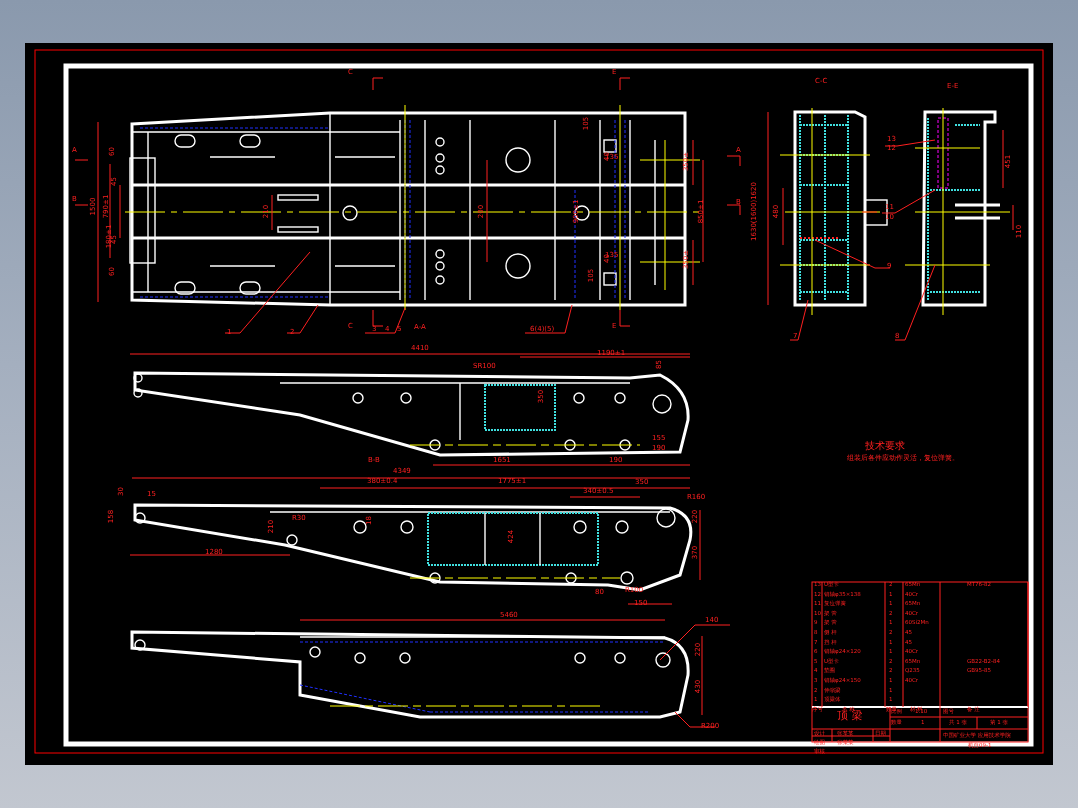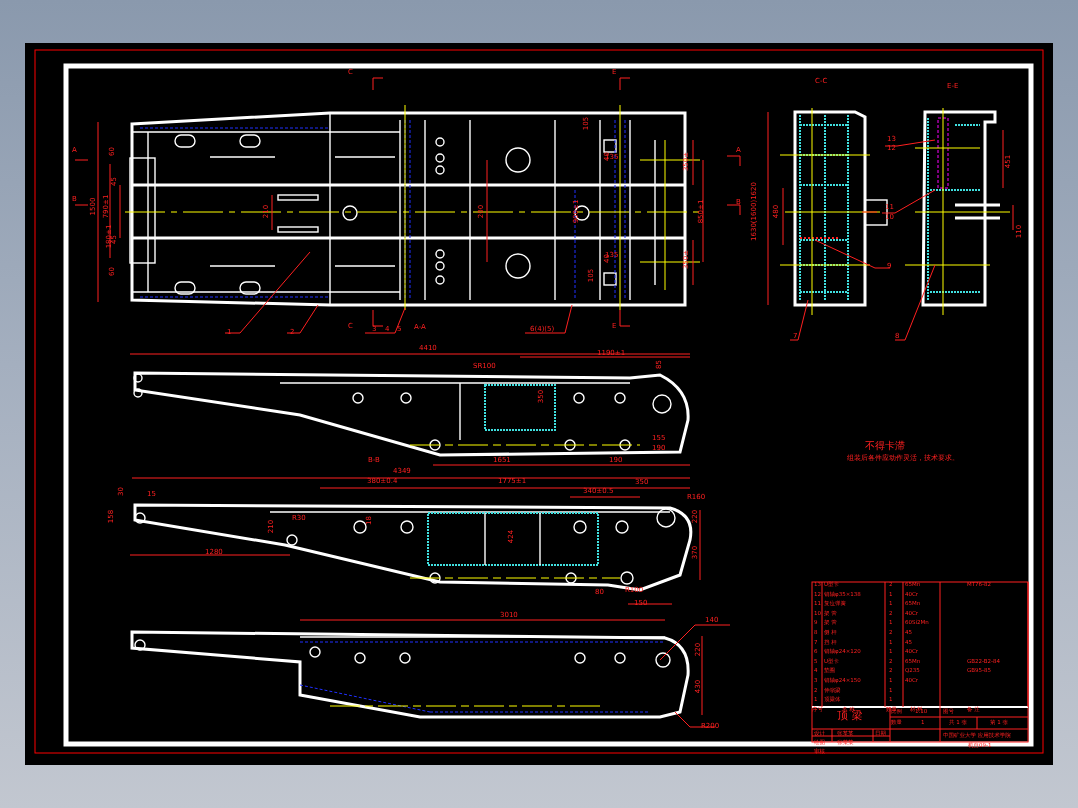--- a/index.html
+++ b/index.html
@@ -275,21 +275,21 @@
   <span style="position:absolute;left:860px;top:171px">10</span>
   <span style="position:absolute;left:860px;top:161px">11</span>
 
   <span style="position:absolute;left:922px;top:40px">E-E</span>
   <span style="position:absolute;left:977px;top:115px;transform:rotate(-90deg)">451</span>
   <span style="position:absolute;left:988px;top:185px;transform:rotate(-90deg)">110</span>
   <span style="position:absolute;left:870px;top:290px">8</span>
   <span style="position:absolute;left:862px;top:102px">12</span>
   <span style="position:absolute;left:862px;top:93px">13</span>
 
-  <span style="position:absolute;left:394px;top:302px">4410</span>
+  <span style="position:absolute;left:386px;top:302px">4410</span>
   <span style="position:absolute;left:572px;top:307px">1190±1</span>
   <span style="position:absolute;left:630px;top:318px;transform:rotate(-90deg)">85</span>
   <span style="position:absolute;left:448px;top:320px">SR100</span>
   <span style="position:absolute;left:510px;top:350px;transform:rotate(-90deg)">350</span>
   <span style="position:absolute;left:627px;top:392px">155</span>
   <span style="position:absolute;left:627px;top:402px">190</span>
   <span style="position:absolute;left:468px;top:414px">1651</span>
   <span style="position:absolute;left:584px;top:414px">190</span>
   <span style="position:absolute;left:343px;top:414px">B-B</span>
 
@@ -306,28 +306,28 @@
   <span style="position:absolute;left:122px;top:448px">15</span>
   <span style="position:absolute;left:80px;top:470px;transform:rotate(-90deg)">158</span>
   <span style="position:absolute;left:180px;top:506px">1280</span>
   <span style="position:absolute;left:240px;top:480px;transform:rotate(-90deg)">210</span>
   <span style="position:absolute;left:267px;top:472px">R30</span>
   <span style="position:absolute;left:340px;top:474px;transform:rotate(-90deg)">18</span>
   <span style="position:absolute;left:570px;top:546px">80</span>
   <span style="position:absolute;left:600px;top:544px">R100</span>
   <span style="position:absolute;left:609px;top:557px">150</span>
 
-  <span style="position:absolute;left:475px;top:569px">3010</span>
+  <span style="position:absolute;left:475px;top:569px">5460</span>
   <span style="position:absolute;left:680px;top:574px">140</span>
   <span style="position:absolute;left:667px;top:603px;transform:rotate(-90deg)">220</span>
   <span style="position:absolute;left:667px;top:640px;transform:rotate(-90deg)">430</span>
   <span style="position:absolute;left:676px;top:680px">R200</span>
 
-  <span style="position:absolute;left:840px;top:398px;font-size:10px">不得卡滞</span>
-  <span style="position:absolute;left:822px;top:412px;font-size:7px">组装后各件应动作灵活，技术要求。</span>
+  <span style="position:absolute;left:840px;top:398px;font-size:10px">技术要求</span>
+  <span style="position:absolute;left:822px;top:412px;font-size:7px">组装后各件应动作灵活，复位弹簧。</span>
 
   <div style="position:absolute;left:787px;top:539px;width:216px;font-size:5.5px">
     <div style="height:9.6px;position:relative">
           <span style="position:absolute;left:2px">13</span>
           <span style="position:absolute;left:12px">U型卡</span>
           <span style="position:absolute;left:77px">2</span>
           <span style="position:absolute;left:93px">65Mn</span>
           <span style="position:absolute;left:155px">MT76-82</span>
         </div>
     <div style="height:9.6px;position:relative">

